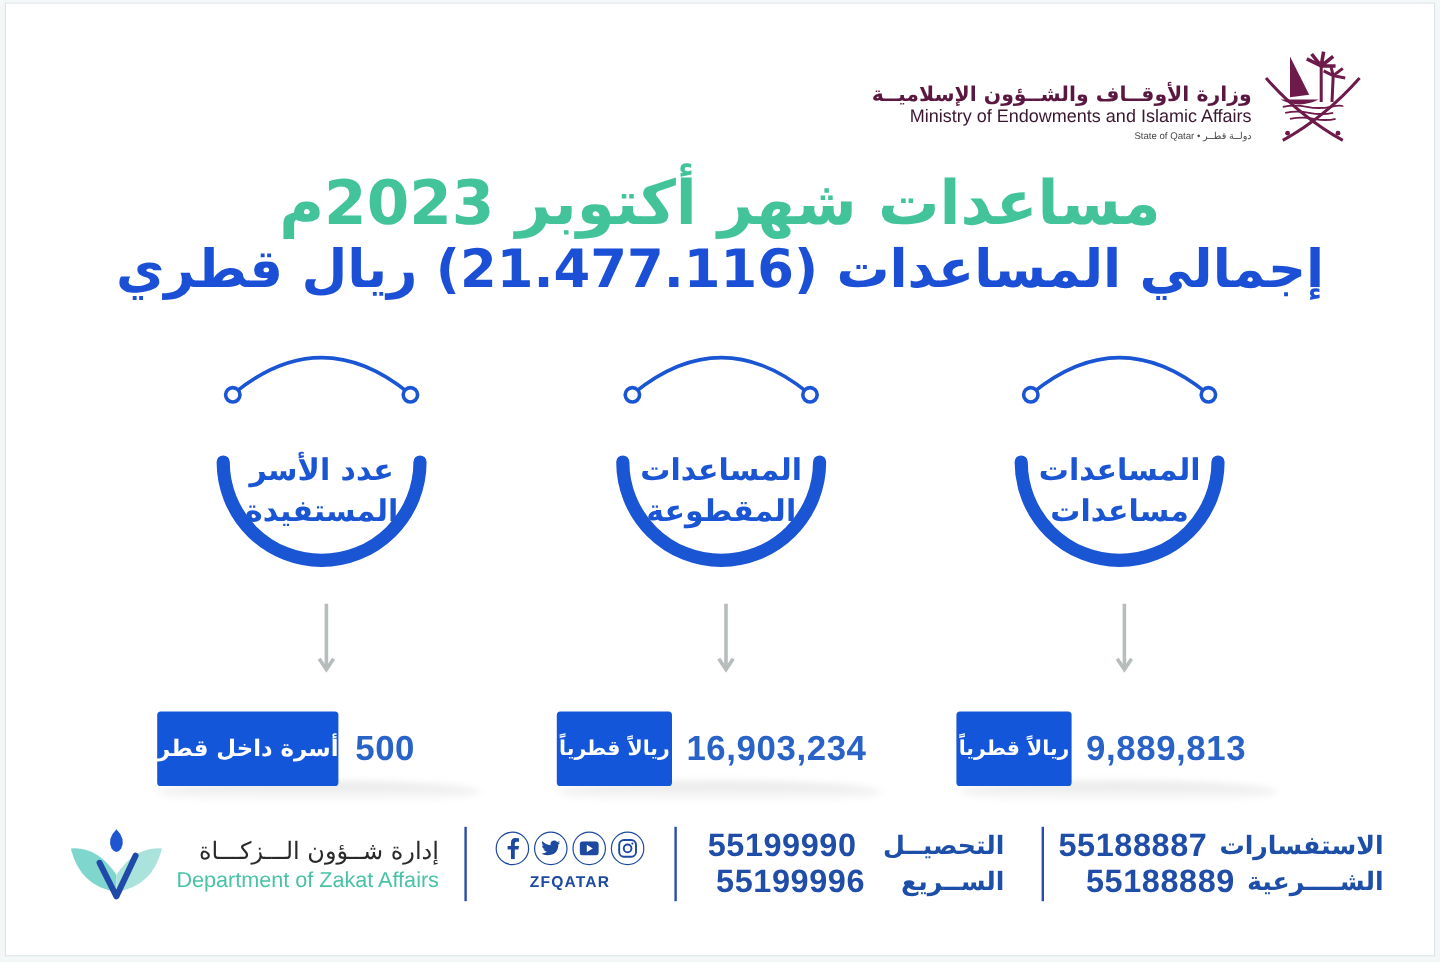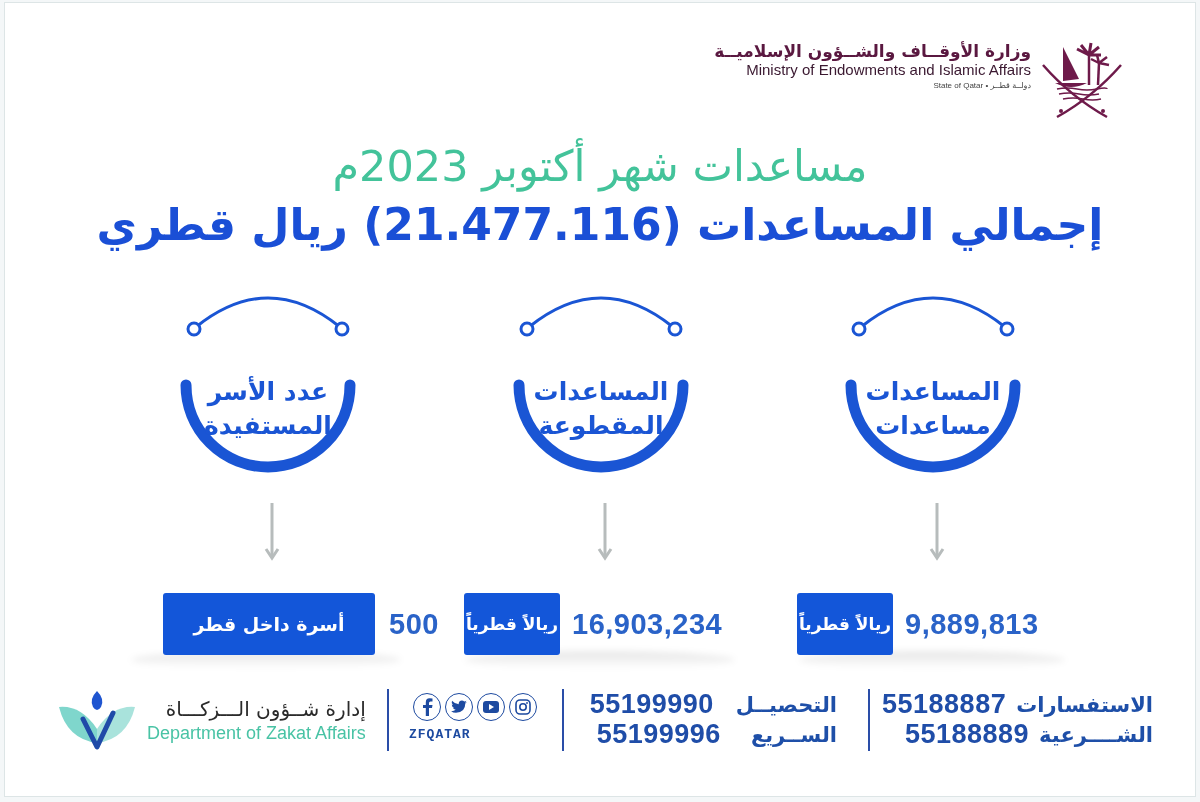--- a/index.html
+++ b/index.html
@@ -1,50 +1,50 @@
 <!DOCTYPE html>
 <html><head>
   <meta charset="utf-8">
   <style>
     * { box-sizing: border-box; margin: 0; padding: 0; }
     html, body { width: 1200px; height: 802px; overflow: hidden; background: #f4f7f8; }
     body { font-family: "DejaVu Sans", sans-serif; position: relative; }
     .frame { position: absolute; left: 4px; top: 2px; width: 1192px; height: 795px; background: #ffffff; border: 1px solid #dde5e6; }
 
     
-    .ministry { position: absolute; right: 72px; top: 38px; display: flex; align-items: flex-start; gap: 10px; direction: ltr; }
+    .ministry { position: absolute; right: 60px; top: 38px; display: flex; align-items: flex-end; gap: 10px; direction: ltr; }
     .ministry-text { text-align: right; color: #6e1a4a; }
     .ministry-ar { font-size: 17px; font-weight: bold; line-height: 20px; direction: rtl; color: #5a1840; }
     .ministry-en { font-family: "Liberation Sans", sans-serif; font-size: 15px; color: #3a1830; line-height: 18px; white-space: nowrap; }
     .ministry-state { font-family: "Liberation Sans", sans-serif; font-size: 8px; color: #444; line-height: 14px; }
     .emblem { width: 82px; height: 84px; margin-top: -4px; }
 
     
-    .title-1 { position: absolute; left: 0; right: 0; top: 138px; text-align: center; font-size: 43px; font-weight: normal; color: #43c39a; direction: rtl; letter-spacing: 0; }
+    .title-1 { position: absolute; left: 0; right: 0; top: 138px; text-align: center; font-size: 51px; font-weight: bold; color: #43c39a; direction: rtl; letter-spacing: 0; }
     .title-2 { position: absolute; left: 0; right: 0; top: 196px; text-align: center; font-size: 44px; font-weight: bold; color: #1a4fd6; direction: rtl; }
 
     
     .circle-wrap { position: absolute; top: 286px; width: 180px; height: 190px; }
     .circle-wrap svg { position: absolute; left: 0; top: 0; }
     .circle-label { position: absolute; left: 0; right: 0; top: 66px; text-align: center; font-size: 25px; font-weight: bold; color: #1a55d4; line-height: 34px; direction: rtl; margin-top: 20px; }
 
     .arrow { position: absolute; top: 500px; width: 16px; height: 60px; }
 
     
     .value-row { position: absolute; top: 590px; height: 62px; display: flex; align-items: center; direction: ltr; }
     .value-shadow { position: absolute; top: 648px; height: 18px; background: linear-gradient(to bottom, rgba(0,0,0,0.10), rgba(0,0,0,0)); border-radius: 50%; filter: blur(3px); }
     .badge { background: #1356d9; color: #fff; font-weight: bold; font-size: 17px; height: 62px; display: flex; align-items: center; justify-content: center; border-radius: 3px; direction: rtl; white-space: nowrap; }
     .value { font-family: Liberation Sans, sans-serif; font-weight: bold; color: #2a63c8; font-size: 29px; margin-left: 12px; letter-spacing: 0.5px; }
     .vline { position: absolute; top: 686px; width: 2px; height: 62px; background: #2a4ea8; }
     .contact { position: absolute; direction: rtl; display: flex; align-items: center; gap: 10px; font-size: 21px; font-weight: bold; color: #1e4fa8; white-space: nowrap; }
     .contact .num { font-family: "Liberation Sans", sans-serif; font-size: 27px; letter-spacing: 0.5px; color: #1f4da8; direction: ltr; }
     .social { position: absolute; left: 404px; top: 690px; width: 132px; }
     .social-icons { display: flex; gap: 4px; justify-content: center; }
     .s-icon { width: 28px; height: 28px; border: 1.5px solid #1d4aa0; border-radius: 50%; display: flex; align-items: center; justify-content: center; color: #1d4aa0; font-weight: bold; font-size: 15px; }
-    .social-handle { text-align: left; font-family: Liberation Mono, monospace; font-weight: bold; color: #1d4aa0; font-size: 13px; margin-top: 6px; letter-spacing: 1px; }
+    .social-handle { text-align: center; font-family: Liberation Sans, sans-serif; font-weight: bold; color: #1d4aa0; font-size: 13px; margin-top: 6px; letter-spacing: 1px; }
 
     .zakat { position: absolute; left: 52px; top: 686px; display: flex; align-items: center; gap: 10px; direction: ltr; }
     .zakat-logo { width: 80px; height: 62px; }
     .zakat-text { text-align: right; }
     .zakat-ar { font-size: 20px; color: #2a2a2a; direction: rtl; line-height: 26px; }
     .zakat-en { font-family: "Liberation Sans", sans-serif; font-size: 18px; color: #49c3a5; line-height: 22px; white-space: nowrap; }
   </style>
 </head>
 <body>
 
@@ -140,21 +140,21 @@
 
   <div class="value-row" style="left:792px;">
     <div class="badge" style="width:96px;">ريالاً قطرياً</div>
     <div class="value">9,889,813</div>
   </div>
   <div class="value-row" style="left:459px;">
     <div class="badge" style="width:96px;">ريالاً قطرياً</div>
     <div class="value">16,903,234</div>
   </div>
   <div class="value-row" style="left:126px;">
-    <div class="badge" style="width:212px; font-size:19px;margin-left:32px;">أسرة داخل  قطر</div>
+    <div class="badge" style="width:151px; font-size:19px;">أسرة داخل  قطر</div>
     <div class="value" style="margin-left:14px;">500</div>
   </div>
 
   <div class="vline" style="left:863px;"></div>
   <div class="vline" style="left:557px;"></div>
   <div class="vline" style="left:382px;"></div>
 
   <div class="contact" style="right:42px; top:686px;">
     <span>الاستفسارات</span>
     <span class="num">55188887</span>

